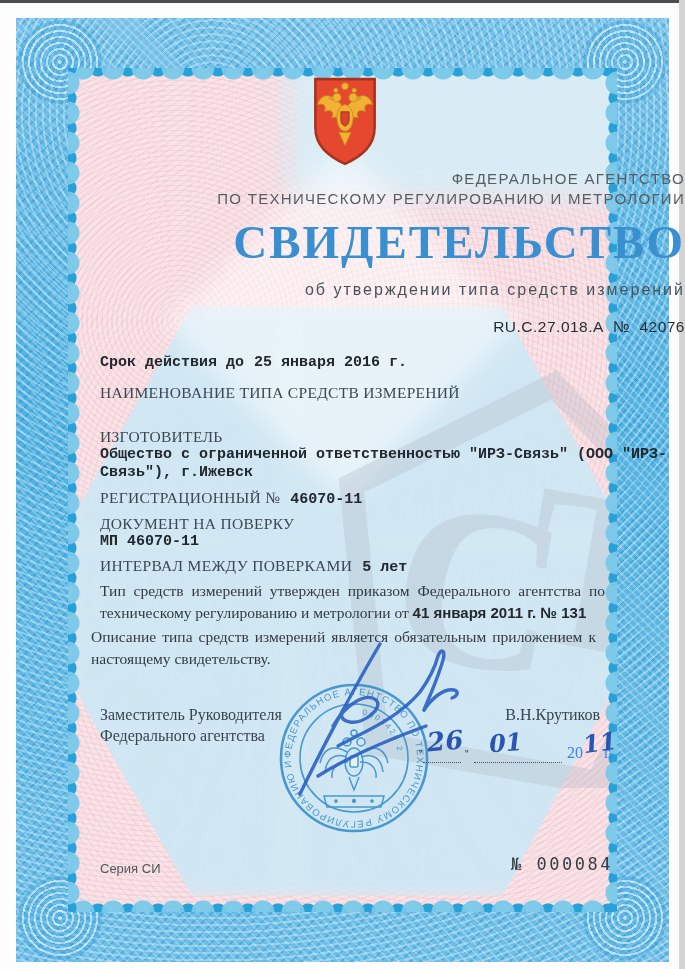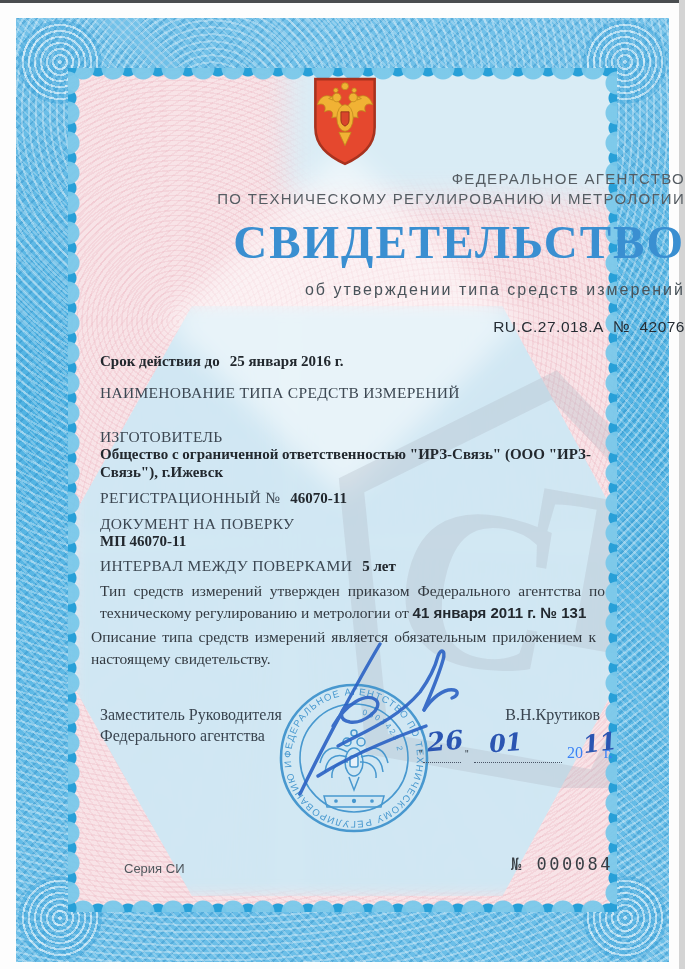--- a/index.html
+++ b/index.html
@@ -85,38 +85,38 @@
 
   .coat-of-arms { left:309px; top:74px; width:72px; height:92px; }
 
   .agency-line { color:#565d63; font-size:15px; letter-spacing:1.3px; font-family:"Liberation Sans", sans-serif; }
   .cert-title { font-family:"Liberation Serif", serif; font-weight:bold; color:#3a8fd1;
                 font-size:47px; letter-spacing:2px; }
   .cert-subtitle { color:#49535a; font-size:16px; letter-spacing:2px; }
 
   .cert-number { font-weight:normal; font-size:15.5px; color:#262d34; white-space:pre; letter-spacing:.5px; }
 
-  .bold-sans { font-family:Liberation Serif, serif; font-weight:bold; font-size:15px; color:#22282e; }
+  .bold-sans { font-family:Liberation Mono, monospace; font-weight:bold; font-size:15px; color:#22282e; }
   .serif-label { font-family:"Liberation Serif", serif; font-size:15.5px; color:#3c4752; letter-spacing:.3px; }
   .para { font-family:"Liberation Serif", serif; font-size:15.5px; color:#333a41; line-height:22px;
           text-align:justify; }
   .para b { font-family:"Liberation Sans", sans-serif; font-size:15px; color:#22282e; }
   .gap { display:inline-block; width:10px; }
 
   .sign-line { font-family:"Liberation Serif", serif; font-size:16px; color:#39444f; line-height:21px; }
 
   .stamp-box { left:276px; top:680px; width:156px; height:156px; opacity:.92; }
   .signature-box { left:278px; top:626px; width:200px; height:180px; }
 
   .hand { font-family:"DejaVu Serif", serif; font-style:italic; font-weight:bold; color:#2b55b2; }
   .dotted { border-bottom:1.6px dotted #4a5668; height:1px; }
   .printed-year { font-family:"Liberation Serif", serif; font-size:16px; color:#3b82f6; }
   .tiny-quote { font-size:10px; color:#3a424b; }
 
-  .series { font-size:13px; color:#50575d;margin-left:24px; }
+  .series { font-size:13px; color:#50575d; }
   .form-number { font-family:"DejaVu Sans Mono", monospace; font-size:17px; color:#383e44; letter-spacing:2.5px; }
 </style>
 </head>
 <body>
 
 <div class="page">
   <div class="scan-top-line"></div>
   <div class="scan-right-band"></div>
 
   <div class="certificate">

